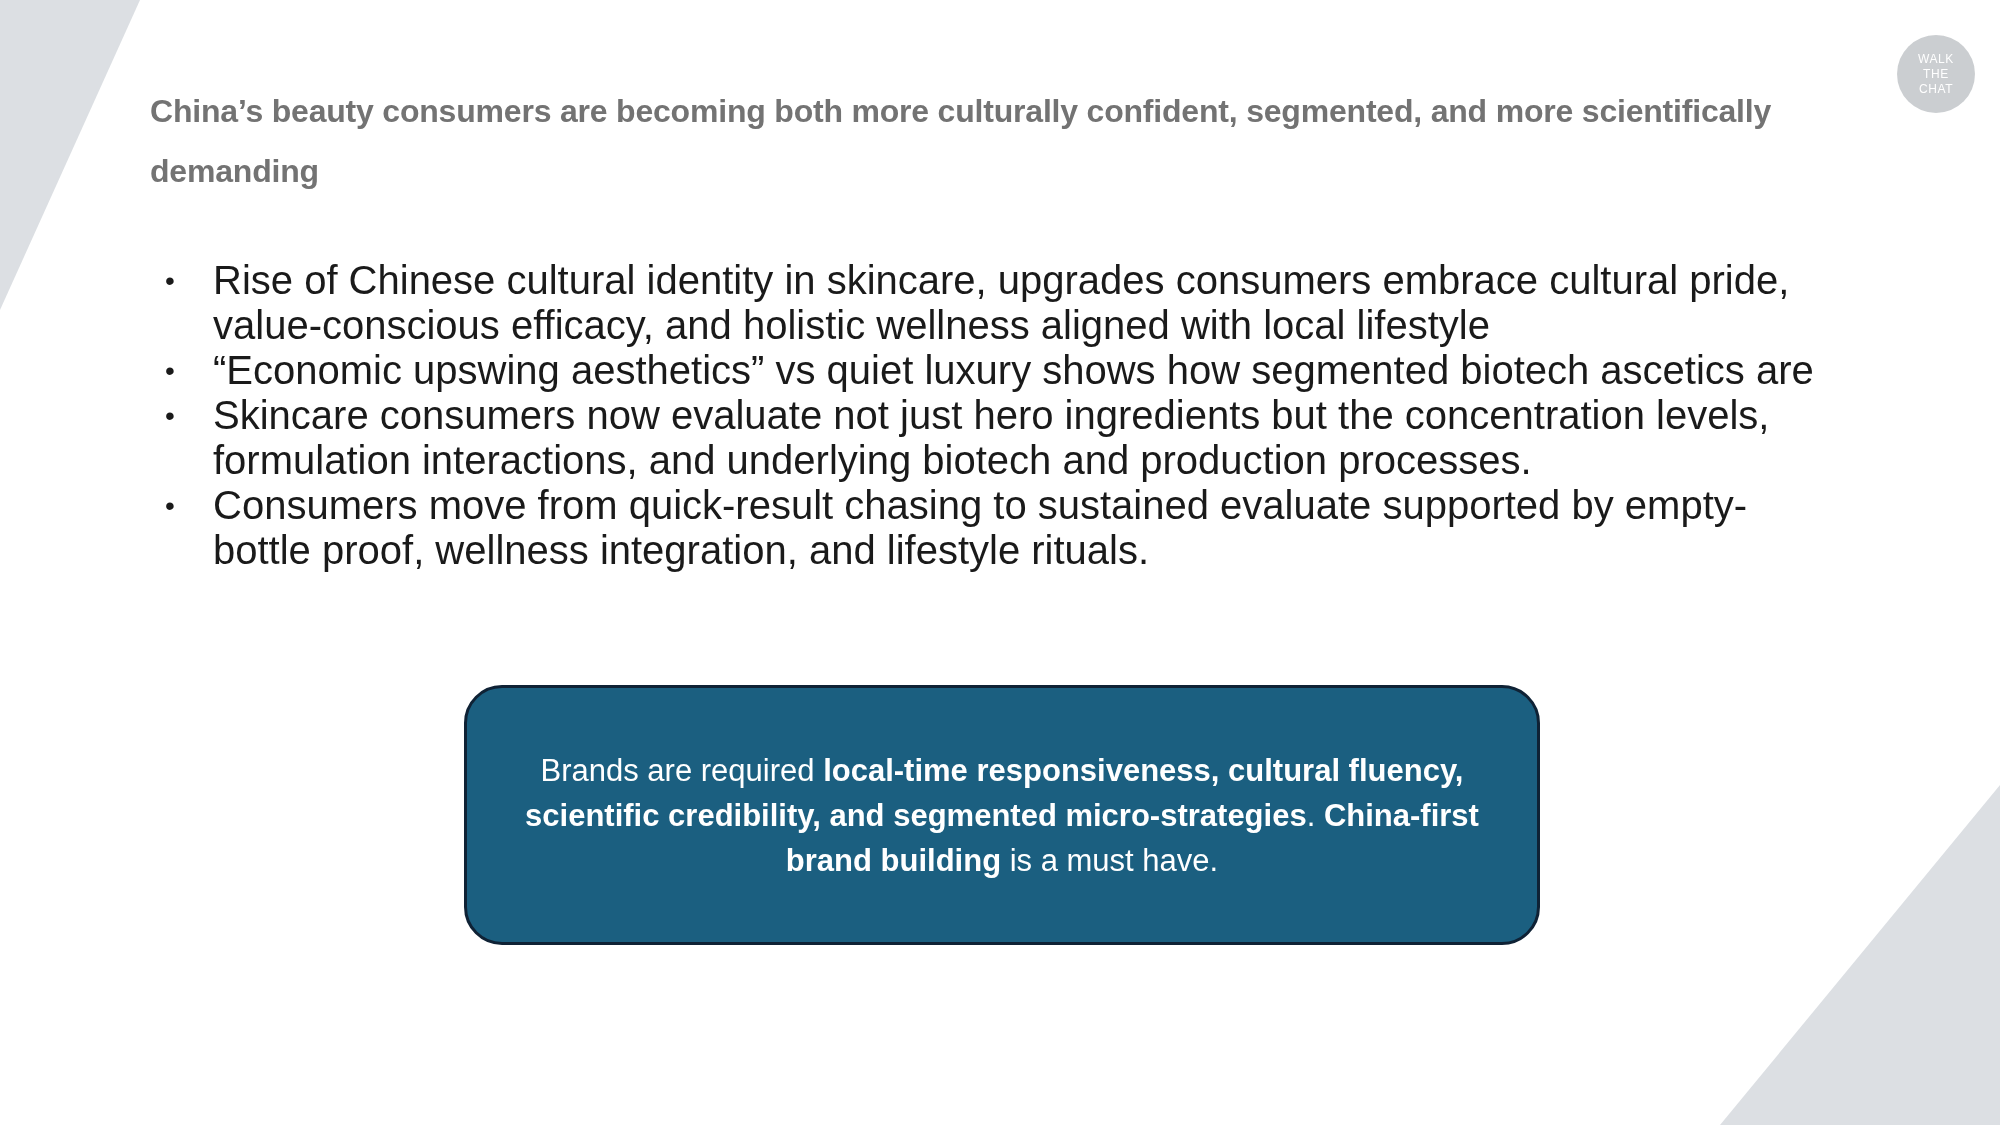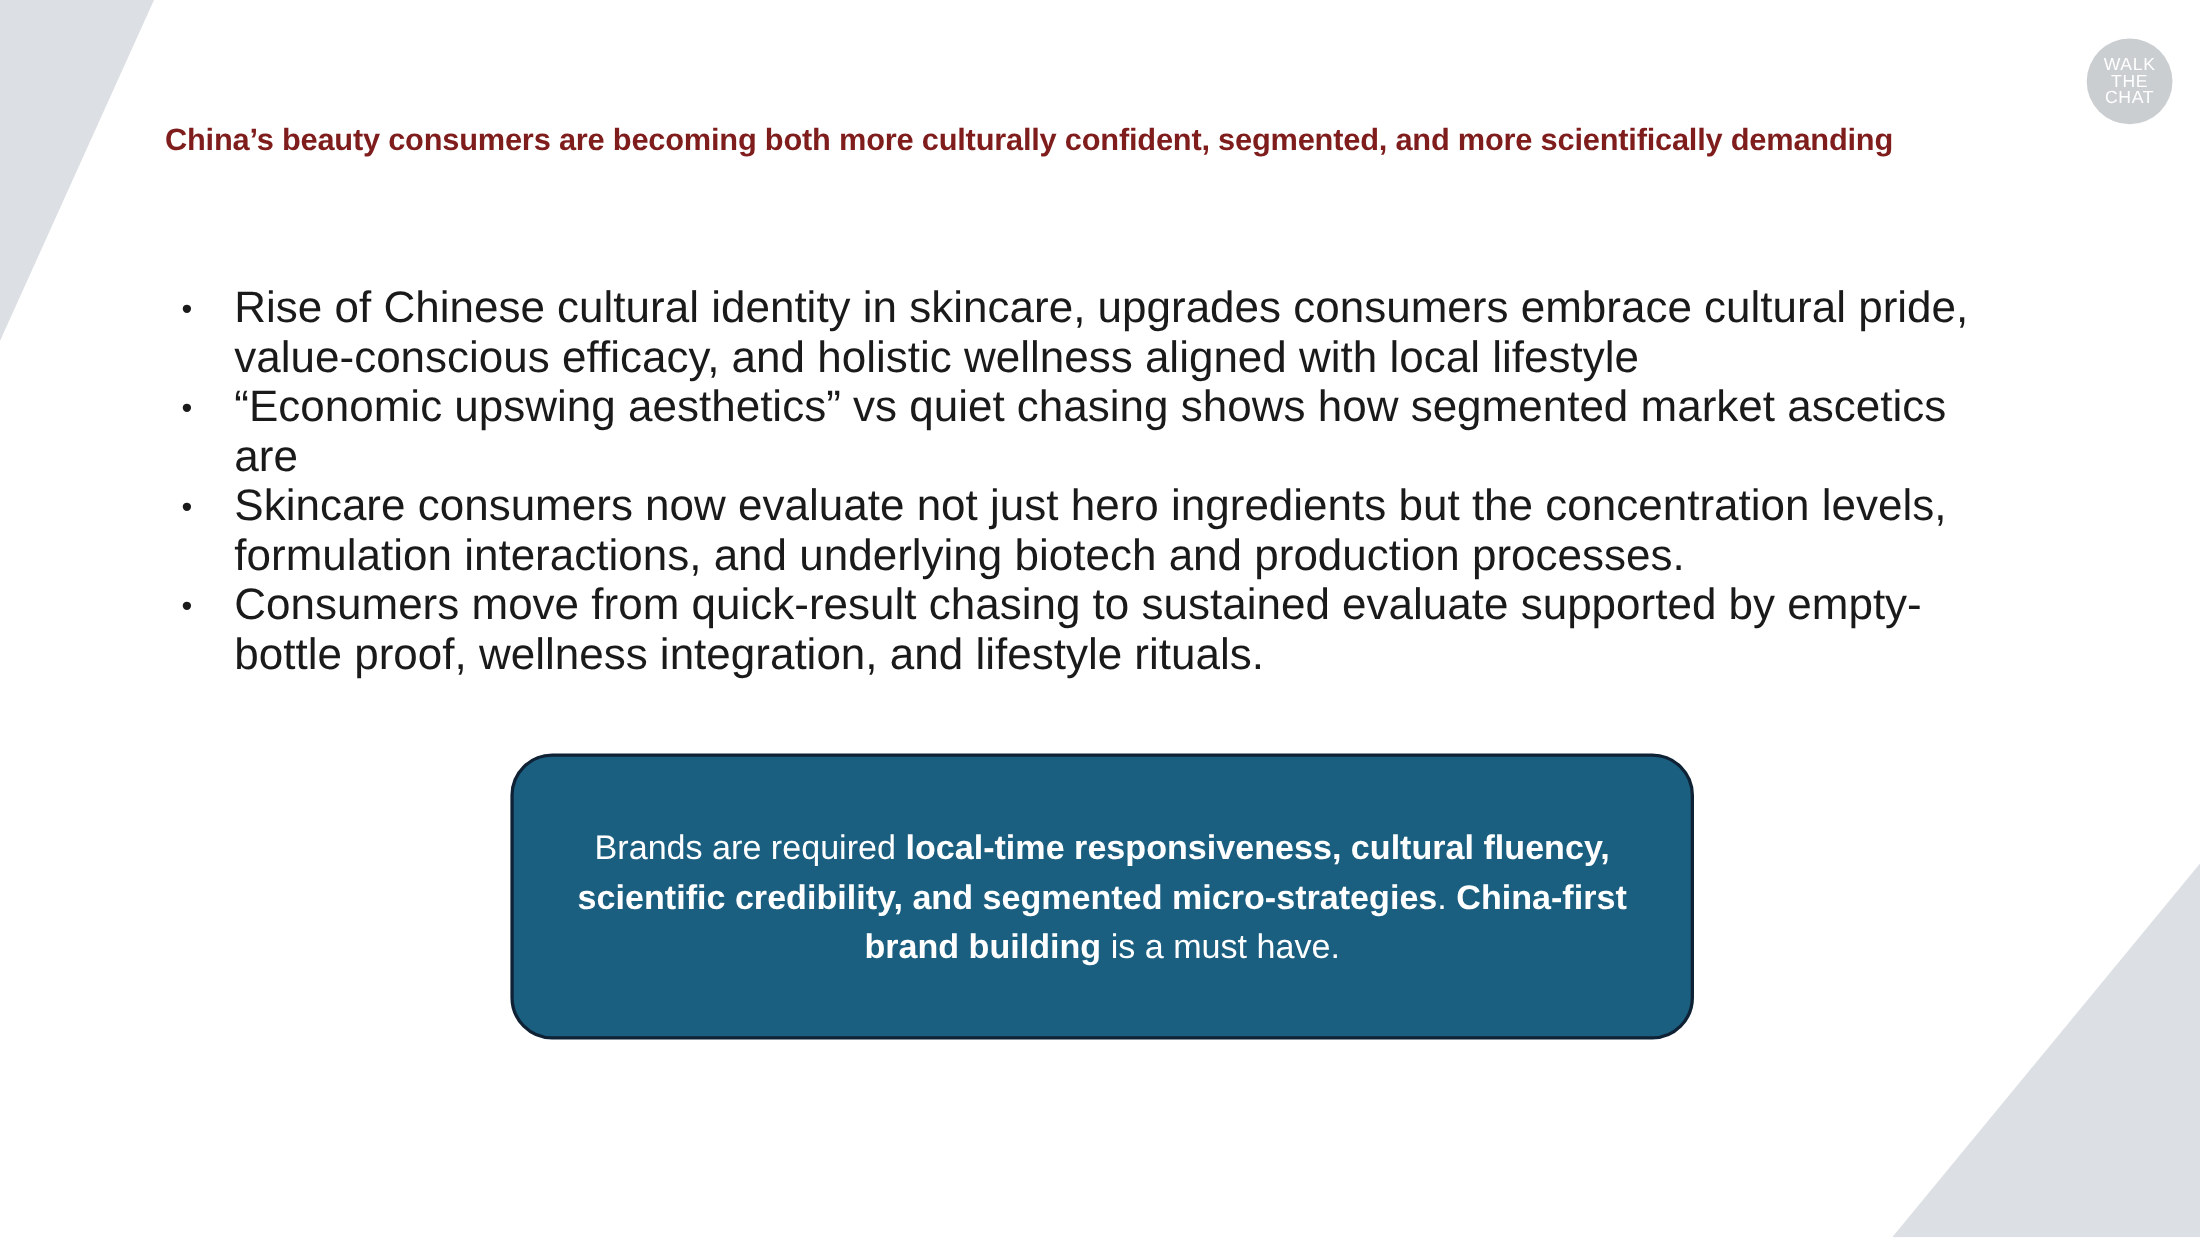--- a/index.html
+++ b/index.html
@@ -50,39 +50,39 @@
     top: 35px;
     width: 78px;
     height: 78px;
     border-radius: 50%;
     background: #c9cccf;
     display: flex;
     flex-direction: column;
     align-items: center;
     justify-content: center;
     color: #ffffff;
-    font-size: 16px;
+    font-size: 12px;
     line-height: 15px;
     letter-spacing: 0.6px;
     font-weight: 400;
     text-align: center;
     opacity: 0.95;
   }
   .logo span { display: block; }
 
   
   .title {
     position: absolute;
     left: 150px;
-    top: 78px;
+    top: 60px;
     width: 1700px;
-    font-size: 28px;
+    font-size: 32px;
     line-height: 60px;
     font-weight: 700;
-    color: #7f1d1d;
+    color: #737373;
     letter-spacing: -0.2px;
   }
 
   
   .bullets {
     position: absolute;
     left: 155px;
     top: 258px;
     width: 1680px;
     list-style: none;
@@ -144,21 +144,21 @@
   <div class="logo">
     <span>WALK</span>
     <span>THE</span>
     <span>CHAT</span>
   </div>
 
   <h1 class="title">China’s beauty consumers are becoming both more culturally confident, segmented, and more scientifically demanding</h1>
 
   <ul class="bullets">
     <li>Rise of Chinese cultural identity in skincare, upgrades consumers embrace cultural pride, value-conscious efficacy, and holistic wellness aligned with local lifestyle</li>
-    <li>“Economic upswing aesthetics” vs quiet chasing shows how segmented market ascetics are</li>
+    <li>“Economic upswing aesthetics” vs quiet luxury shows how segmented biotech ascetics are</li>
     <li>Skincare consumers now evaluate not just hero ingredients but the concentration levels, formulation interactions, and underlying biotech and production processes.</li>
     <li>Consumers move from quick-result chasing to sustained evaluate supported by empty-bottle proof, wellness integration, and lifestyle rituals.</li>
   </ul>
 
   <div class="callout">
     <div class="callout-text">
       <span>Brands are required </span><b>local-time responsiveness, cultural fluency, scientific credibility, and segmented micro-strategies</b><span>. </span><b>China-first brand building</b><span> is a must have.</span>
     </div>
   </div>
 

